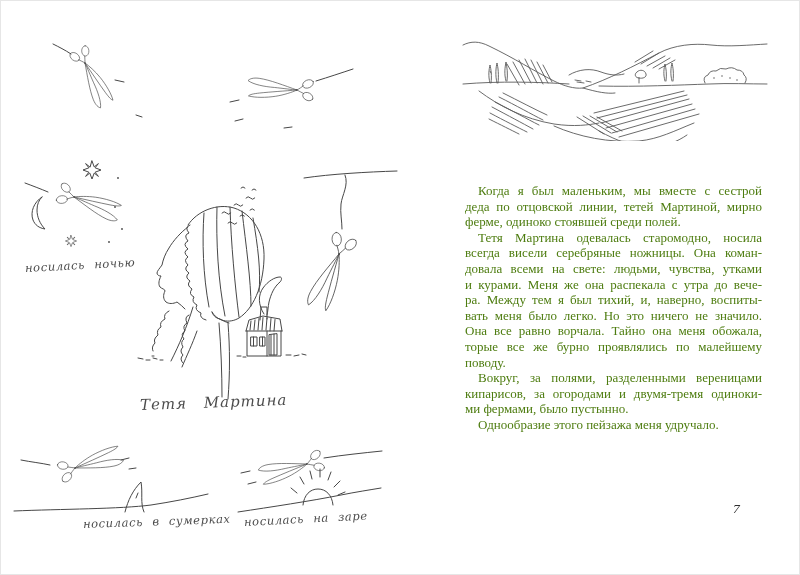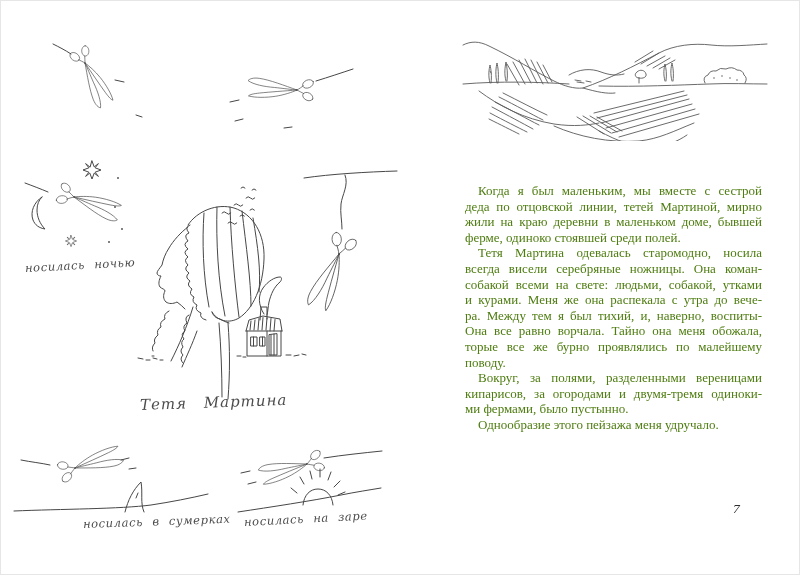--- a/index.html
+++ b/index.html
@@ -204,27 +204,27 @@
         <path class="sketch" d="M95,95 C120,106 150,112 180,110 C200,108 215,100 235,92"></path>
         <path class="sketch" d="M140,100 C158,110 175,116 190,116 C205,116 218,111 228,104"></path>
 
         <path class="sketch" d="M118,86 L145,103 M124,85 L152,102 M131,85 L158,101 M138,86 L163,100"></path>
       </g>
     </svg>
 
     <div class="text-block">
         <div class="line first">Когда я был маленьким, мы вместе с сестрой</div>
         <div class="line">деда по отцовской линии, тетей Мартиной, мирно</div>
-        <div class="line">жили на краю деревни в маленьком доме, бывшей</div>
         <div class="line last">ферме, одиноко стоявшей среди полей.</div>
         <div class="line first">Тетя Мартина одевалась старомодно, носила</div>
         <div class="line">всегда висели серебряные ножницы. Она коман-</div>
-        <div class="line">собакой всеми на свете: людьми, собакой, утками</div>
+        <div class="line">довала всеми на свете: людьми, чувства, утками</div>
         <div class="line">и курами. Меня же она распекала с утра до вече-</div>
         <div class="line">ра. Между тем я был тихий, и, наверно, воспиты-</div>
+        <div class="line">вать меня было легко. Но это ничего не значило.</div>
         <div class="line">Она все равно ворчала. Тайно она меня обожала,</div>
         <div class="line">торые все же бурно проявлялись по малейшему</div>
         <div class="line last">поводу.</div>
         <div class="line first">Вокруг, за полями, разделенными вереницами</div>
         <div class="line">кипарисов, за огородами и двумя-тремя одиноки-</div>
         <div class="line last">ми фермами, было пустынно.</div>
         <div class="line first last">Однообразие этого пейзажа меня удручало.</div>
       </div>
 
     <div class="page-number">7</div>

